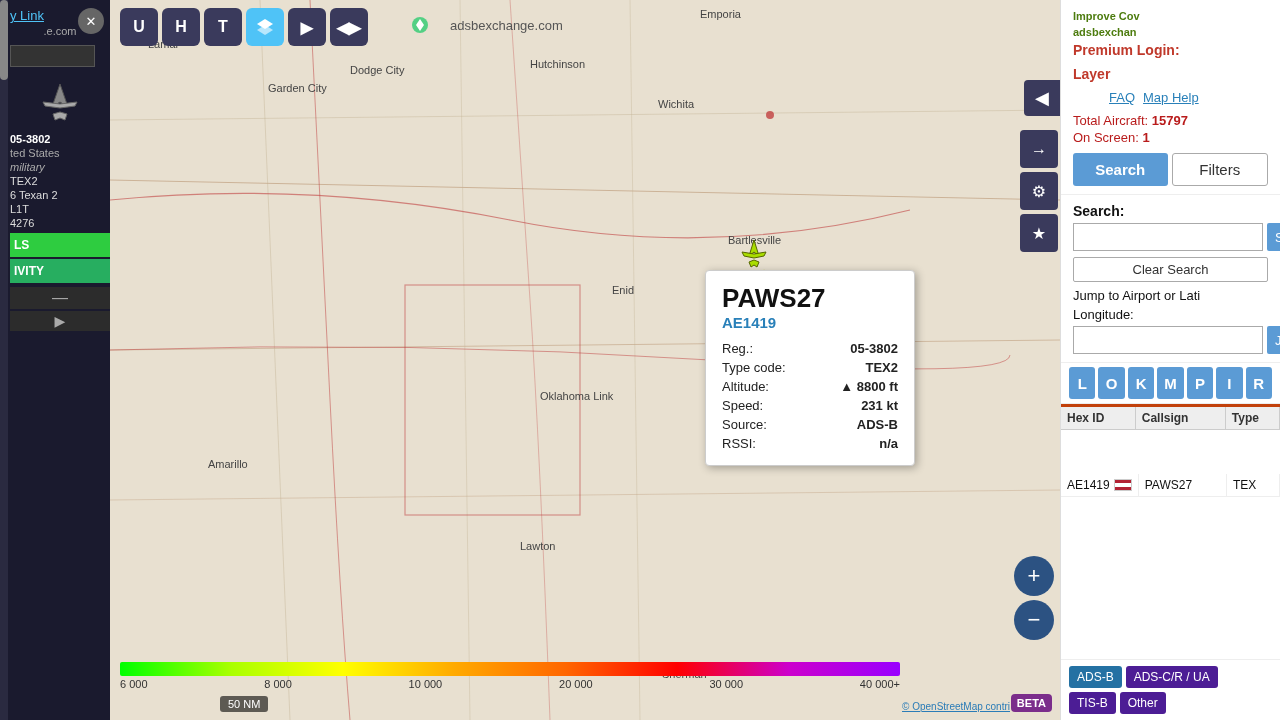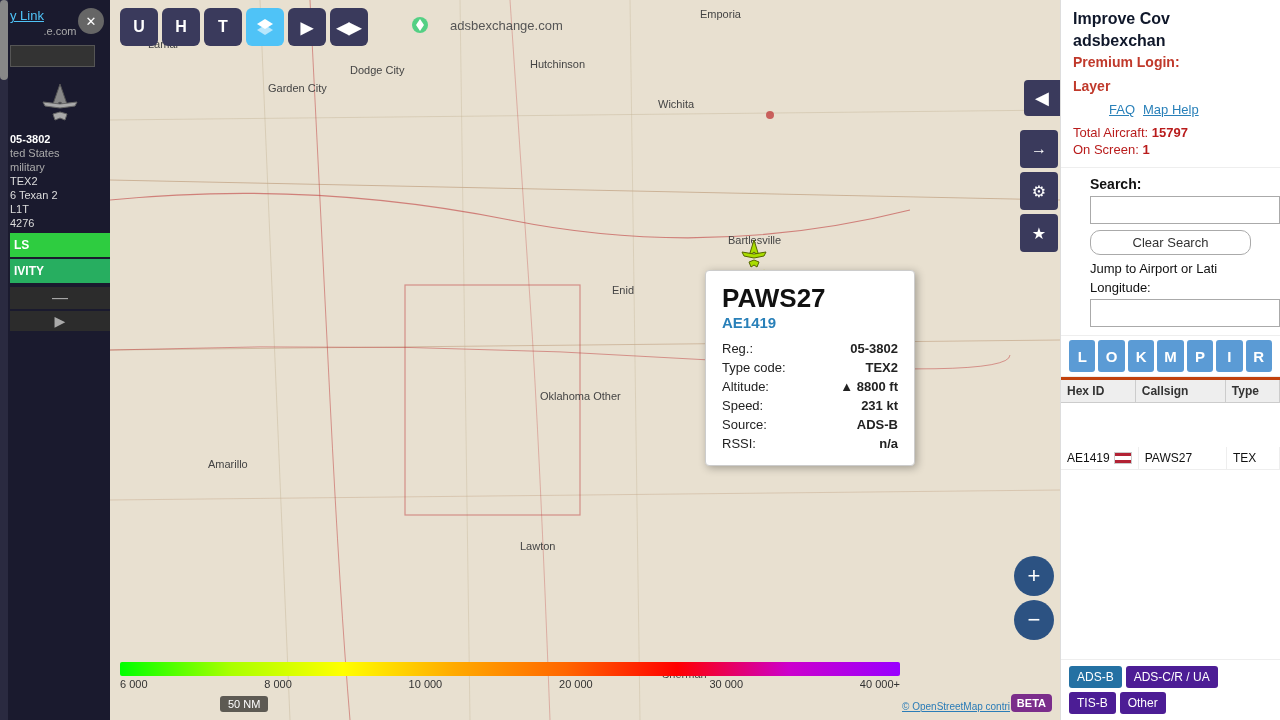--- a/index.html
+++ b/index.html
@@ -72,20 +72,21 @@
     }
     .sidebar-data-item.highlight {
       color: white;
       font-weight: bold;
     }
     .sidebar-data-item.country {
       color: #aaa;
     }
     .sidebar-data-item.military {
       color: #aaa;
+      font-style: italic;
     }
     .sidebar-bottom-btns {
       display: flex;
       flex-direction: column;
       gap: 2px;
       margin-top: 4px;
     }
     .sidebar-green-btn {
       background: #2ecc40;
       color: white;
@@ -340,23 +341,23 @@
       border-left: 1px solid #ddd;
       display: flex;
       flex-direction: column;
       overflow: hidden;
     }
     #right-panel-top {
       padding: 10px 12px 8px;
       border-bottom: 1px solid #eee;
     }
     .improve-link {
-      color: #0f172a;
-      font-weight: bold;
-      font-size: 16px;
+      color: #4d7c0f;
+      font-weight: bold;
+      font-size: 11px;
       text-decoration: none;
       cursor: pointer;
       display: block;
       margin-bottom: 4px;
     }
     .premium-link {
       color: #c0392b;
       font-weight: bold;
       font-size: 14px;
       text-decoration: none;
@@ -405,21 +406,21 @@
       background: white;
       color: #333;
       border: 1px solid #aaa;
       padding: 7px 0;
       font-size: 15px;
       border-radius: 3px;
       cursor: pointer;
     }
 
     #right-panel-search {
-      padding: 8px 29px;
+      padding: 8px 12px;
       border-bottom: 1px solid #eee;
     }
     .search-label {
       font-size: 14px;
       font-weight: bold;
       color: #111;
       margin-bottom: 4px;
     }
     .search-row {
       display: flex;
@@ -442,21 +443,21 @@
       cursor: pointer;
       border-radius: 2px;
     }
     .clear-search-btn {
       background: white;
       color: #333;
       border: 1px solid #aaa;
       padding: 4px 10px;
       font-size: 13px;
       cursor: pointer;
-      border-radius: 10px;
+      border-radius: 2px;
       width: 100%;
       margin-bottom: 6px;
     }
     .jump-label {
       font-size: 13px;
       color: #111;
       margin-bottom: 4px;
     }
     .jump-row {
       display: flex;
@@ -655,21 +656,21 @@
     </svg>
 
     <div style="position:absolute;top:38px;left:38px;font-size:11px;color:#444;">Lamar</div>
     <div style="position:absolute;top:82px;left:158px;font-size:11px;color:#444;">Garden City</div>
     <div style="position:absolute;top:64px;left:240px;font-size:11px;color:#444;">Dodge City</div>
     <div style="position:absolute;top:58px;left:420px;font-size:11px;color:#444;">Hutchinson</div>
     <div style="position:absolute;top:98px;left:548px;font-size:11px;color:#444;">Wichita</div>
     <div style="position:absolute;top:8px;left:590px;font-size:11px;color:#444;">Emporia</div>
     <div style="position:absolute;top:284px;left:502px;font-size:11px;color:#444;">Enid</div>
     <div style="position:absolute;top:234px;left:618px;font-size:11px;color:#444;">Bartlesville</div>
-    <div style="position:absolute;top:390px;left:430px;font-size:11px;color:#444;">Oklahoma Other</div>
+    <div style="position:absolute;top:390px;left:430px;font-size:11px;color:#444;">Oklahoma Link</div>
     <div style="position:absolute;top:458px;left:98px;font-size:11px;color:#444;">Amarillo</div>
     <div style="position:absolute;top:540px;left:410px;font-size:11px;color:#444;">Lawton</div>
     <div style="position:absolute;top:668px;left:552px;font-size:11px;color:#444;">Sherman</div>
 
     <div style="position:absolute;top:238px;left:628px;z-index:15;">
       <svg width="32" height="32" viewBox="0 0 32 32">
         <polygon points="16,2 21,18 16,14 11,18" fill="#aadd00" stroke="#556600" stroke-width="1"></polygon>
         <polygon points="4,14 16,16 28,14 26,18 16,20 6,18" fill="#aadd00" stroke="#556600" stroke-width="1"></polygon>
         <polygon points="11,24 16,22 21,24 19,29 16,27 13,29" fill="#aadd00" stroke="#556600" stroke-width="1"></polygon>
       </svg>
@@ -773,20 +774,24 @@
       <div class="right-nav-links">
         <a class="right-nav-link">FAQ</a>
         <a class="right-nav-link">Map Help</a>
       </div>
       <div class="stats-row">
         <span>Total Aircraft:</span> <span class="highlight">15797</span>
       </div>
       <div class="stats-row">
         <span>On Screen:</span> <span class="highlight">1</span>
       </div>
+      <div class="right-btns-row">
+        <button class="search-btn">Search</button>
+        <button class="filters-btn">Filters</button>
+      </div>
     </div>
 
     <div id="right-panel-search">
       <div class="search-label">Search:</div>
       <div class="search-row">
         <input class="search-input" type="text" style="">
         <button class="search-go-btn">Sea</button>
       </div>
       <button class="clear-search-btn">Clear Search</button>
       <div class="jump-label">Jump to Airport or Lati</div>

